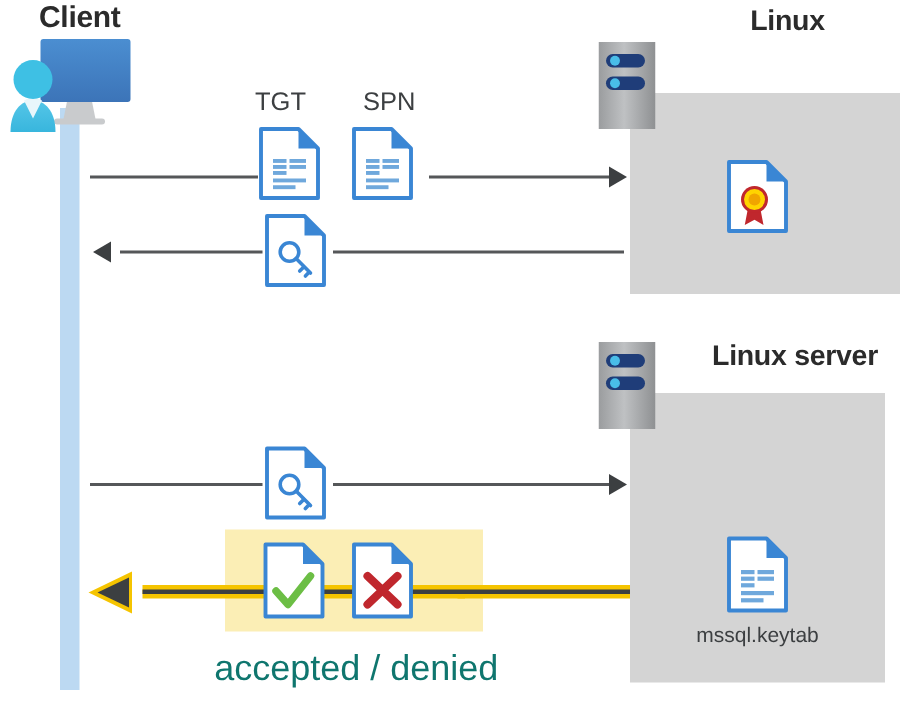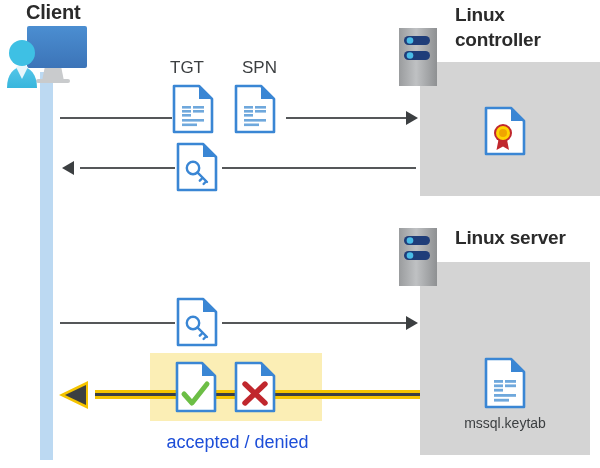--- a/index.html
+++ b/index.html
@@ -1,19 +1,19 @@
 <!DOCTYPE html>
 <html><head>
 <meta charset="utf-8">
 <style>
   html,body{margin:0;padding:0;background:#fff;}
   body{width:600px;height:468px;font-family:"Liberation Sans",sans-serif;}
   #stage{position:relative;width:600px;height:468px;overflow:hidden;background:#fff;}
 
-  .abs{position:absolute;}
+  .abs{position:absolute;text-align:center;}
 
   
   .title{
     font-weight:bold;color:#2b2b2b;letter-spacing:-0.2px;
     font-family:"Liberation Sans",sans-serif;
   }
   #client-title{left:26px;top:1px;font-size:20px;}
   #dc-title{left:455px;top:2px;font-size:19px;line-height:25px;width:140px;}
   #linux-title{left:455px;top:225px;font-size:19px;line-height:25px;width:150px;}
 
@@ -57,40 +57,39 @@
   
   #highlight{left:150px;top:353px;width:172px;height:68px;background:#fbeeb5;}
 
   
   .doclabel{
     color:#3c3f41;font-size:17px;font-family:"Liberation Sans",sans-serif;
     text-align:left;
   }
   #tgt-label{left:170px;top:58px;width:48px;}
   #spn-label{left:242px;top:58px;width:52px;}
-  #accepted-label{left:130px;top:432px;width:215px;font-size:18px;color:#1d4ed8;text-align:center;}
+  #accepted-label{left:130px;top:432px;width:215px;font-size:24px;color:#0f766e;text-align:center;}
   #keytab-label{left:425px;top:415px;width:160px;font-size:14px;color:#3c3f41;text-align:center;}
 
   
   .icon{display:block;}
 </style>
 </head>
 <body>
 
 <div id="stage">
 
   <div class="abs panel" id="dc-panel"></div>
   <div class="abs panel" id="linux-panel"></div>
 
   <div class="abs" id="lifeline"></div>
 
   <div class="abs title" id="client-title">Client</div>
   <div class="abs title" id="dc-title">
     <div>Linux</div>
-    <div>controller</div>
   </div>
   <div class="abs title" id="linux-title">Linux server</div>
 
   <div class="abs" style="left:4px;top:22px;width:86px;height:70px;">
     <svg width="86" height="70" viewBox="0 0 86 70" class="icon">
 
       <path d="M41 44 L57 44 L60 59 L38 59 Z" fill="#c9cbcd"></path>
       <rect x="32" y="57" width="34" height="4" rx="2" fill="#c9cbcd"></rect>
 
       <defs>

